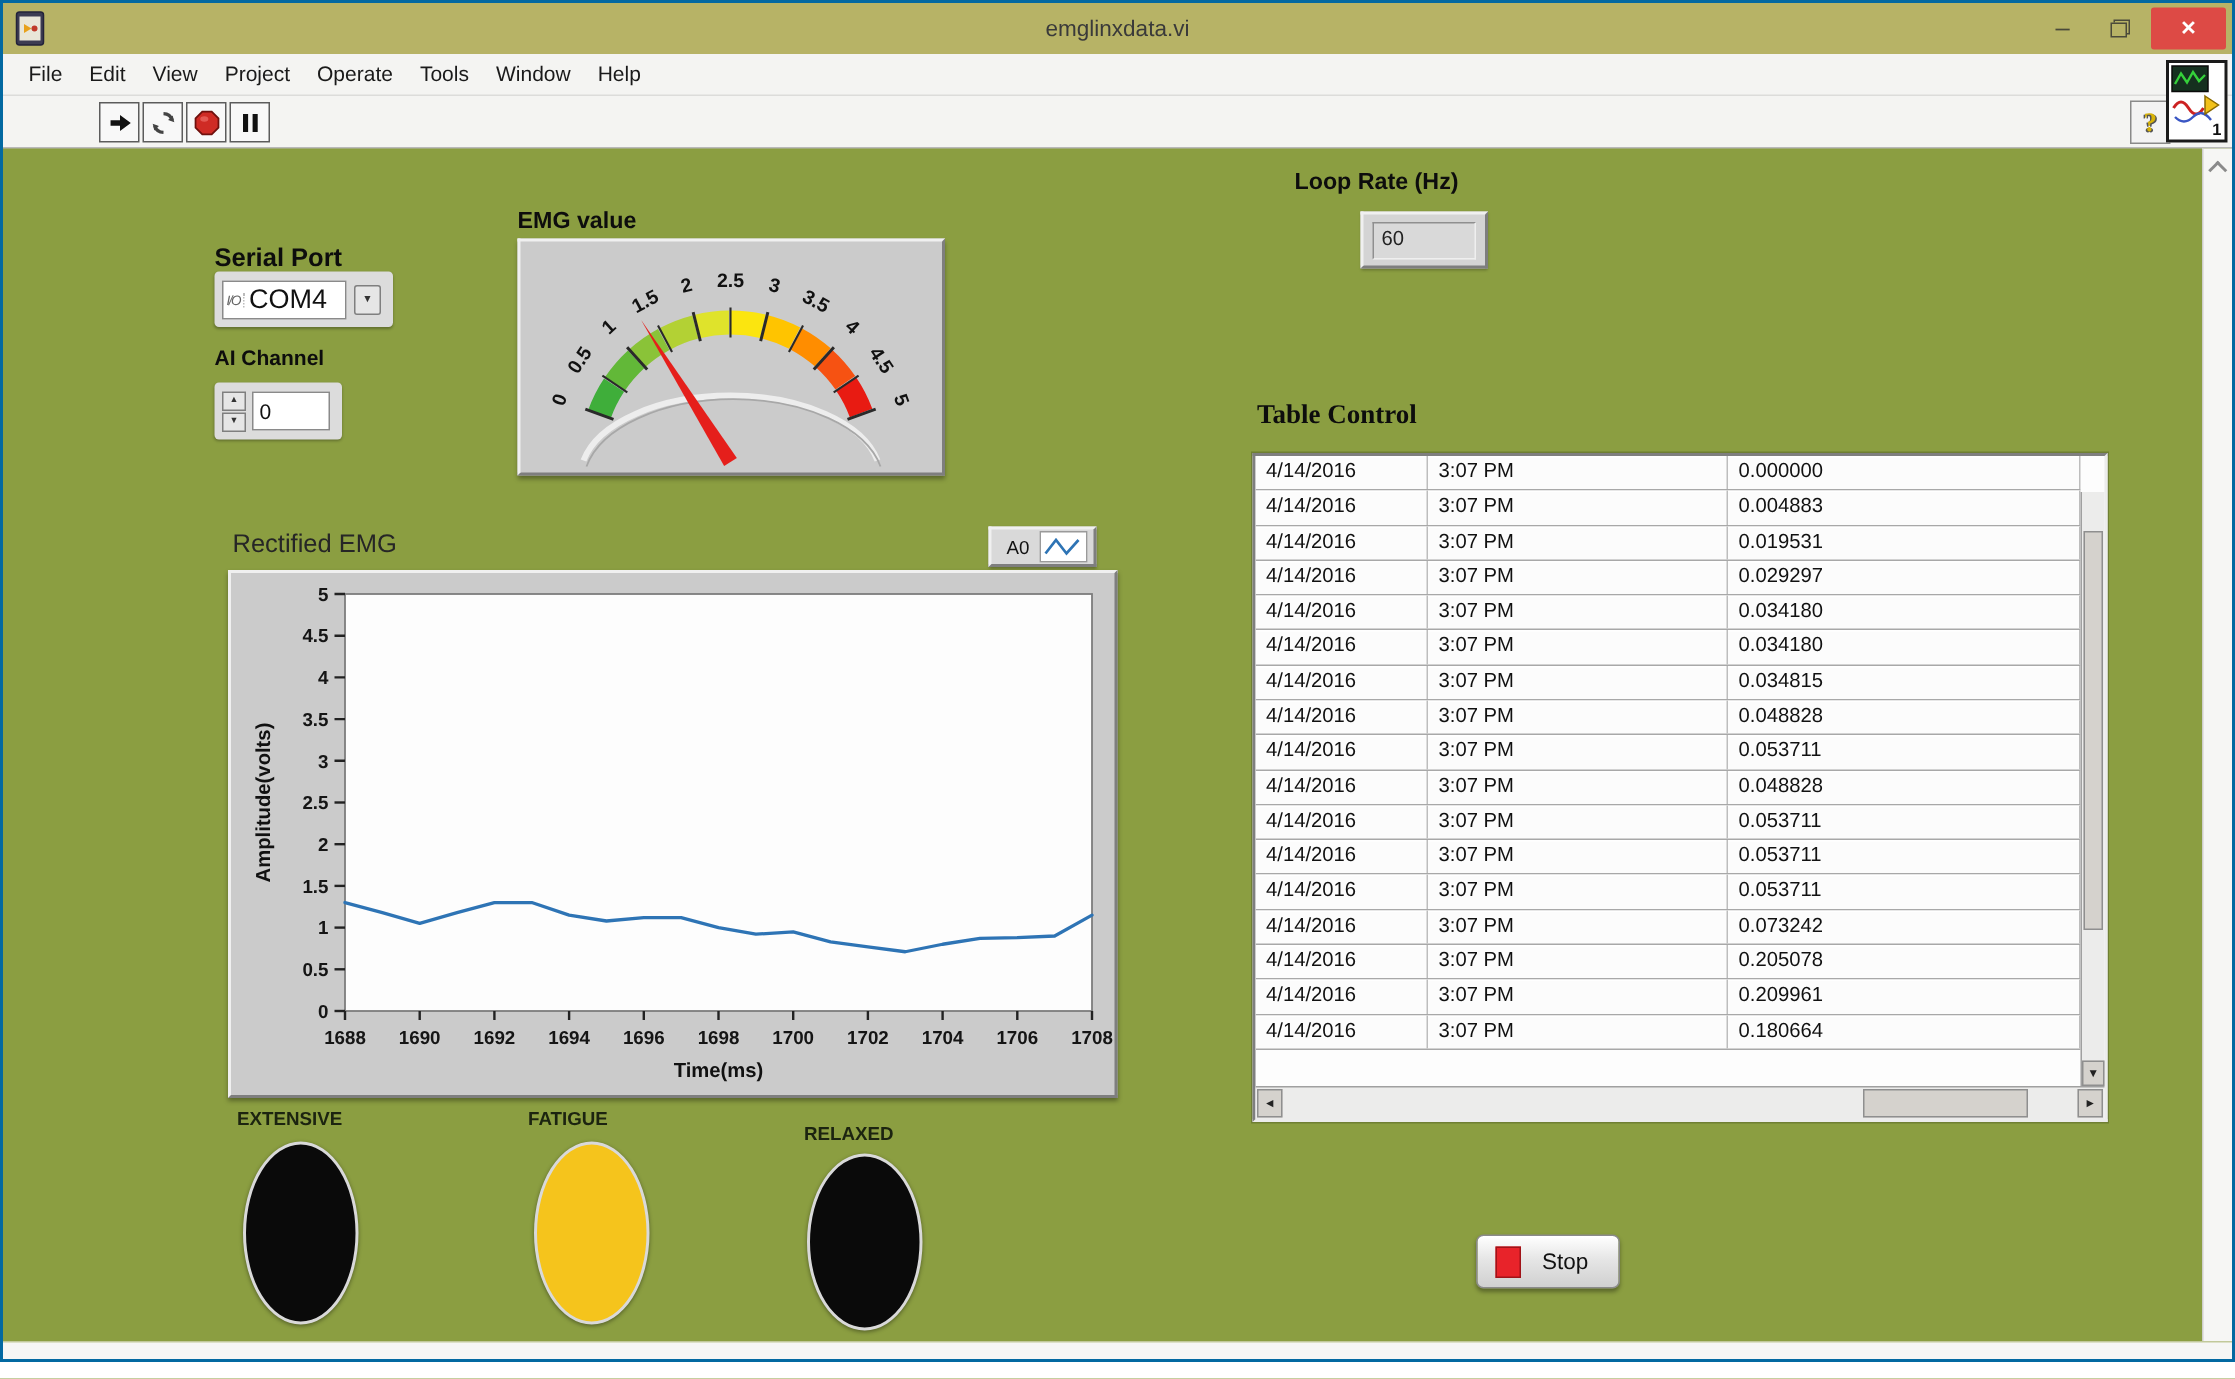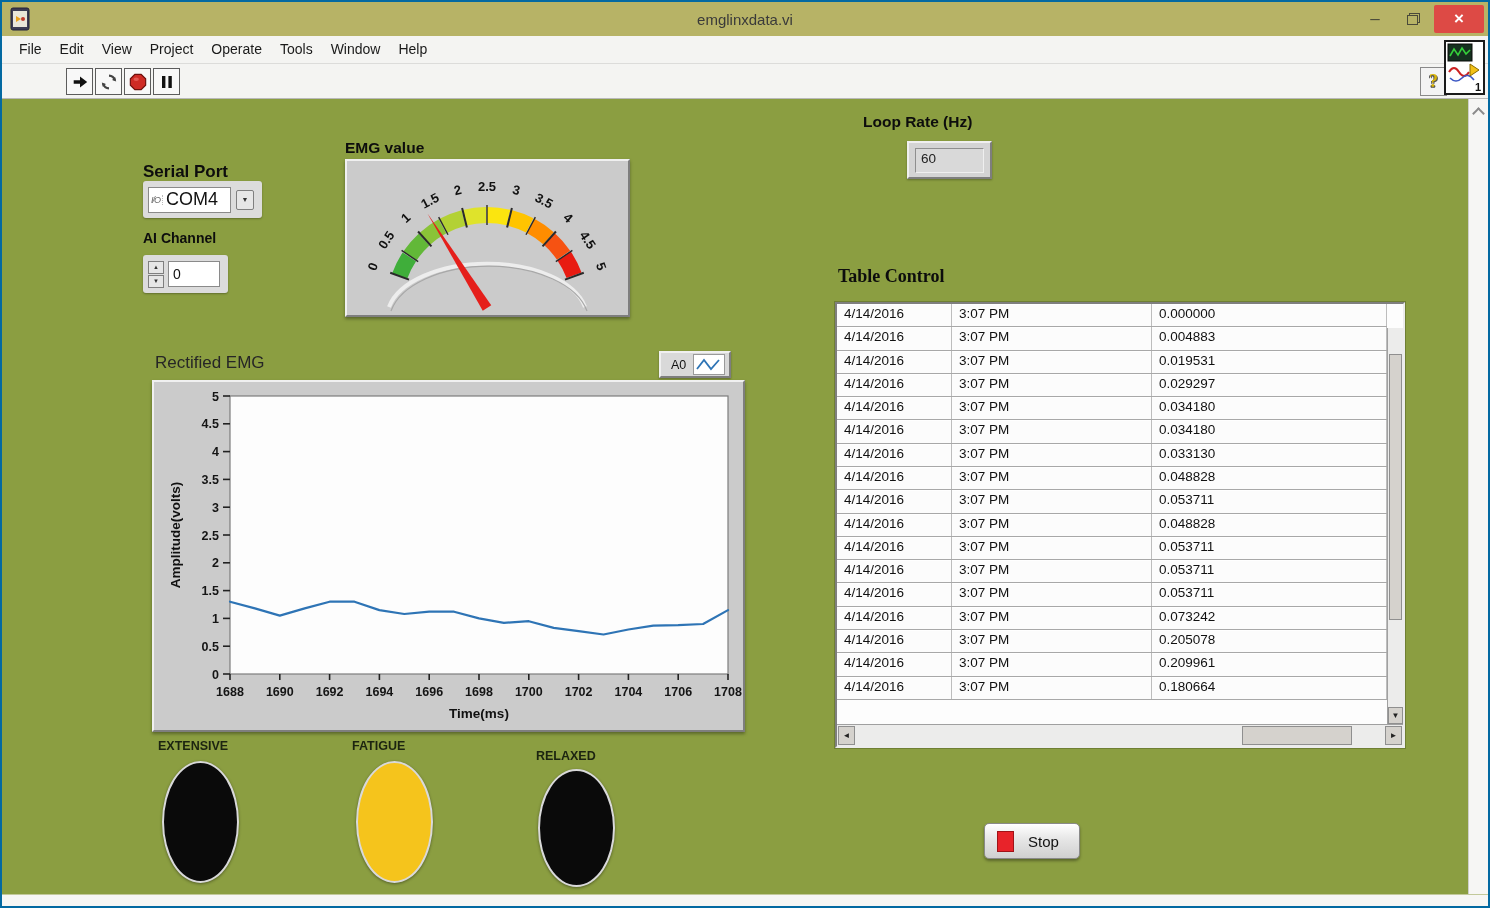--- a/index.html
+++ b/index.html
@@ -274,21 +274,21 @@
             <div class="td c2">0.034180</div>
           </div>
           <div class="tr">
             <div class="td c0">4/14/2016</div>
             <div class="td c1">3:07 PM</div>
             <div class="td c2">0.034180</div>
           </div>
           <div class="tr">
             <div class="td c0">4/14/2016</div>
             <div class="td c1">3:07 PM</div>
-            <div class="td c2">0.033130</div>
+            <div class="td c2">0.034815</div>
           </div>
           <div class="tr">
             <div class="td c0">4/14/2016</div>
             <div class="td c1">3:07 PM</div>
             <div class="td c2">0.048828</div>
           </div>
           <div class="tr">
             <div class="td c0">4/14/2016</div>
             <div class="td c1">3:07 PM</div>
             <div class="td c2">0.053711</div>

